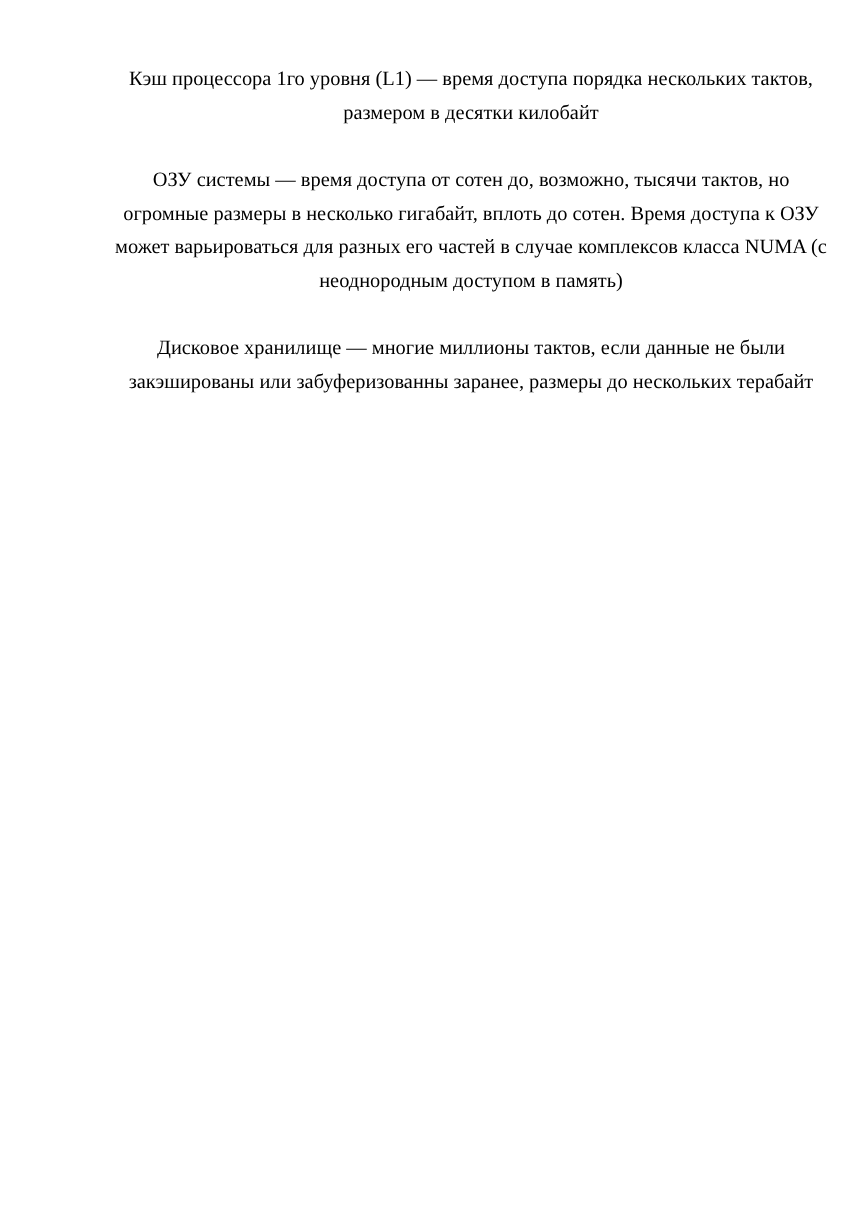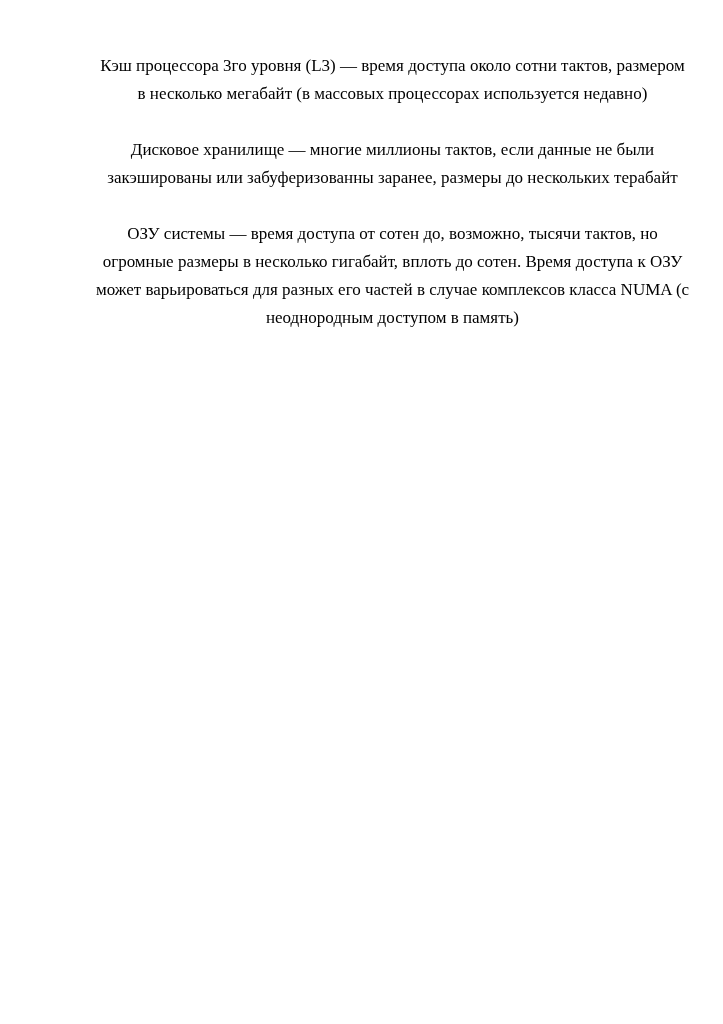--- a/index.html
+++ b/index.html
@@ -34,17 +34,17 @@
     }
     .content p:first-child {
       margin-top: 0;
     }
   </style>
 </head>
 <body>
 
 <div class="page">
   <div class="content">
-    <p>Кэш процессора 3го уровня (L3) — время доступа около сотни тактов, размером в несколько мегабайт (в массовых процессорах используется недавно)</p>
+    <p>Кэш процессора 1го уровня (L1) — время доступа порядка нескольких тактов, размером в десятки килобайт</p>
+    <p>ОЗУ системы — время доступа от сотен до, возможно, тысячи тактов, но огромные размеры в несколько гигабайт, вплоть до сотен. Время доступа к ОЗУ может варьироваться для разных его частей в случае комплексов класса NUMA (с неоднородным доступом в память)</p>
     <p>Дисковое хранилище — многие миллионы тактов, если данные не были закэшированы или забуферизованны заранее, размеры до нескольких терабайт</p>
-    <p>ОЗУ системы — время доступа от сотен до, возможно, тысячи тактов, но огромные размеры в несколько гигабайт, вплоть до сотен. Время доступа к ОЗУ может варьироваться для разных его частей в случае комплексов класса NUMA (с неоднородным доступом в память)</p>
   </div>
 </div>
 
 </body></html>

